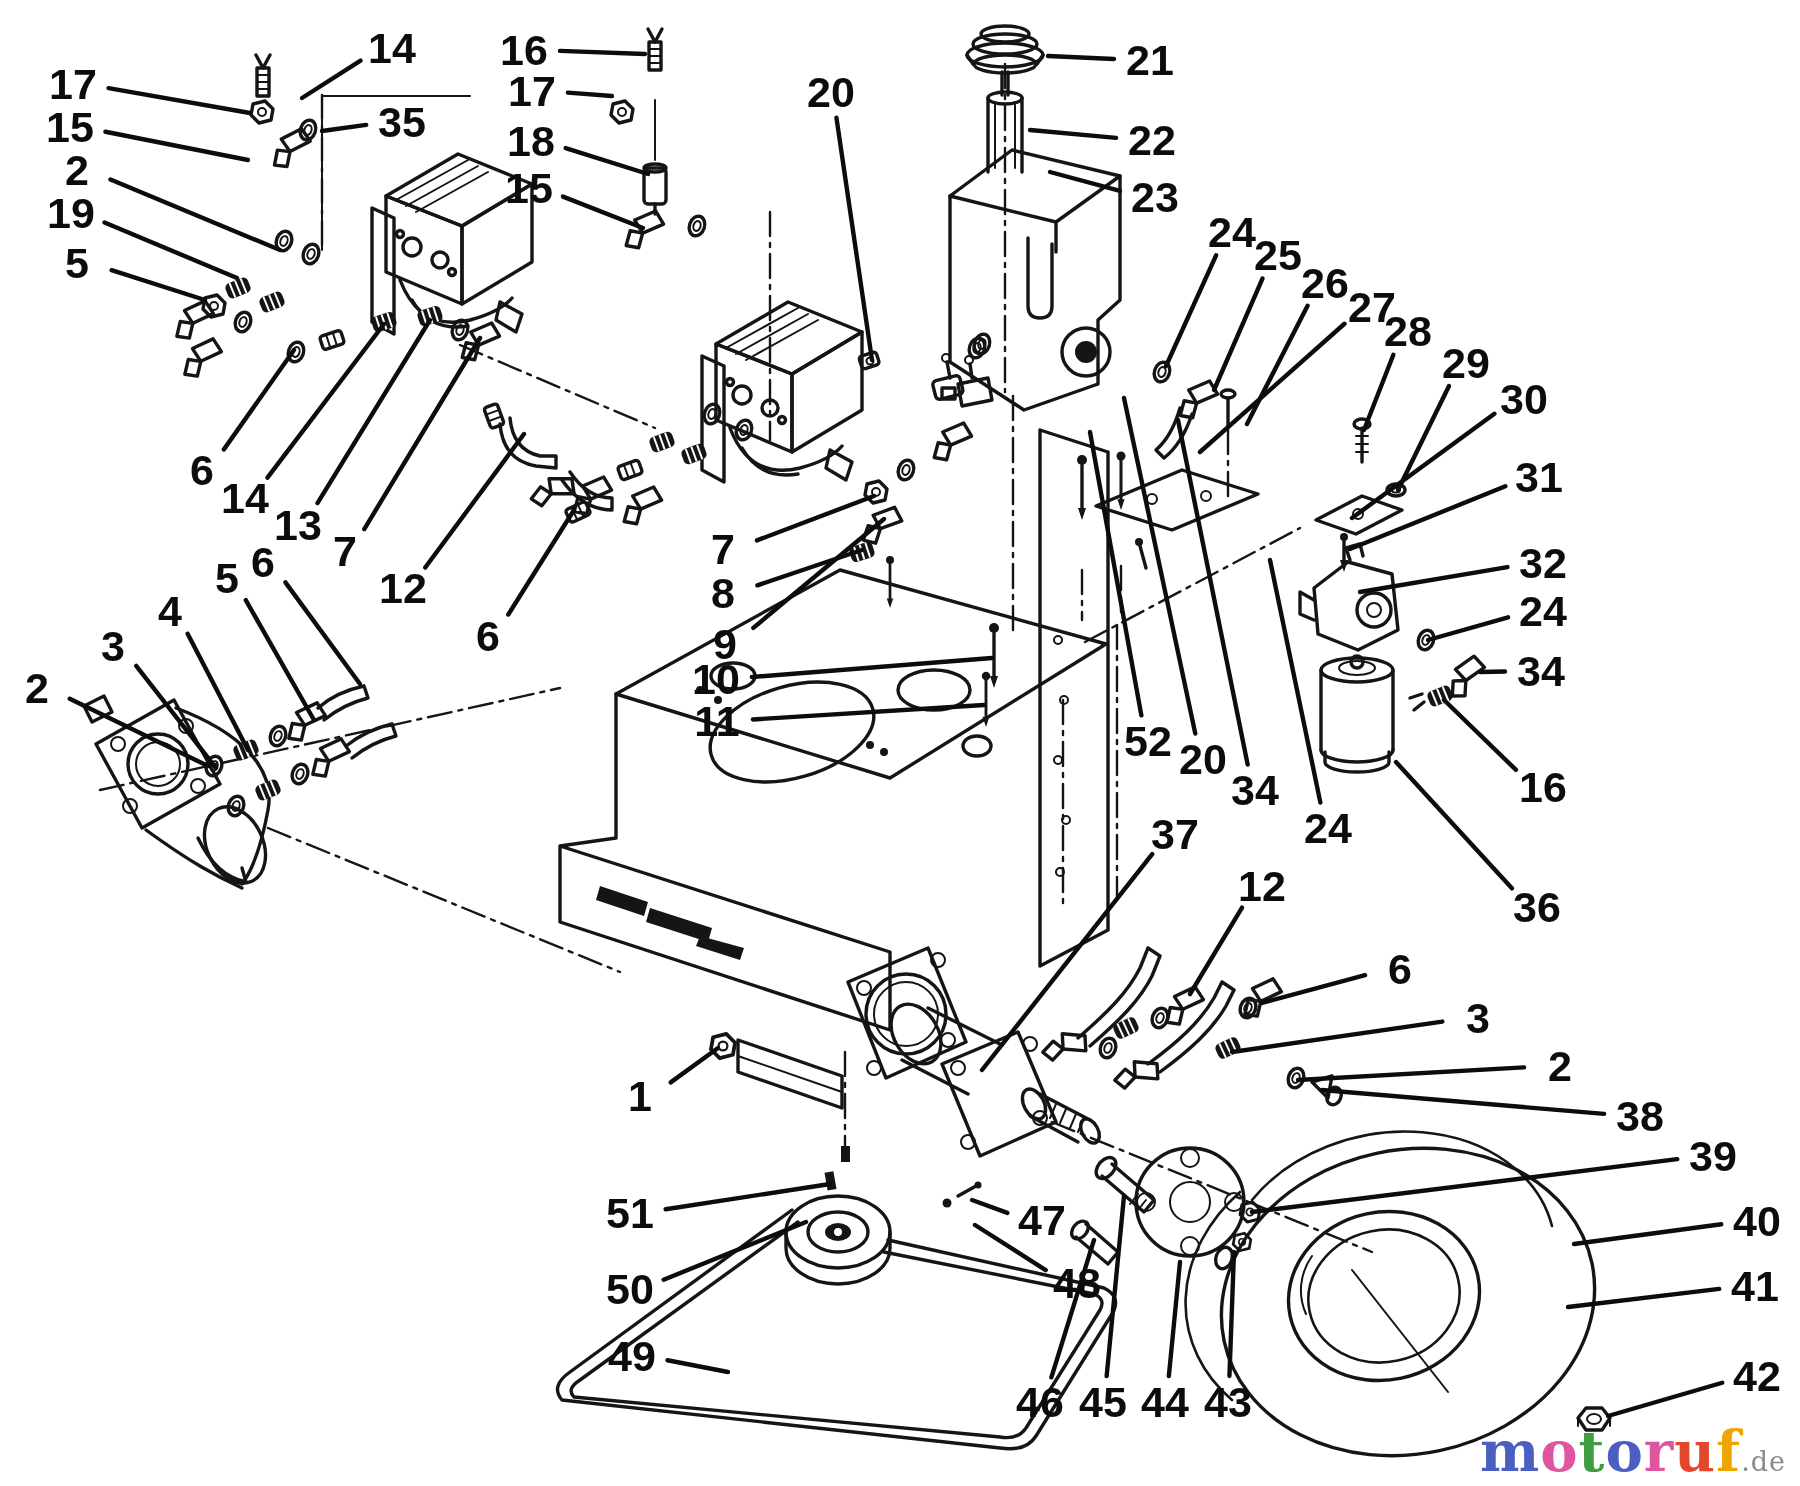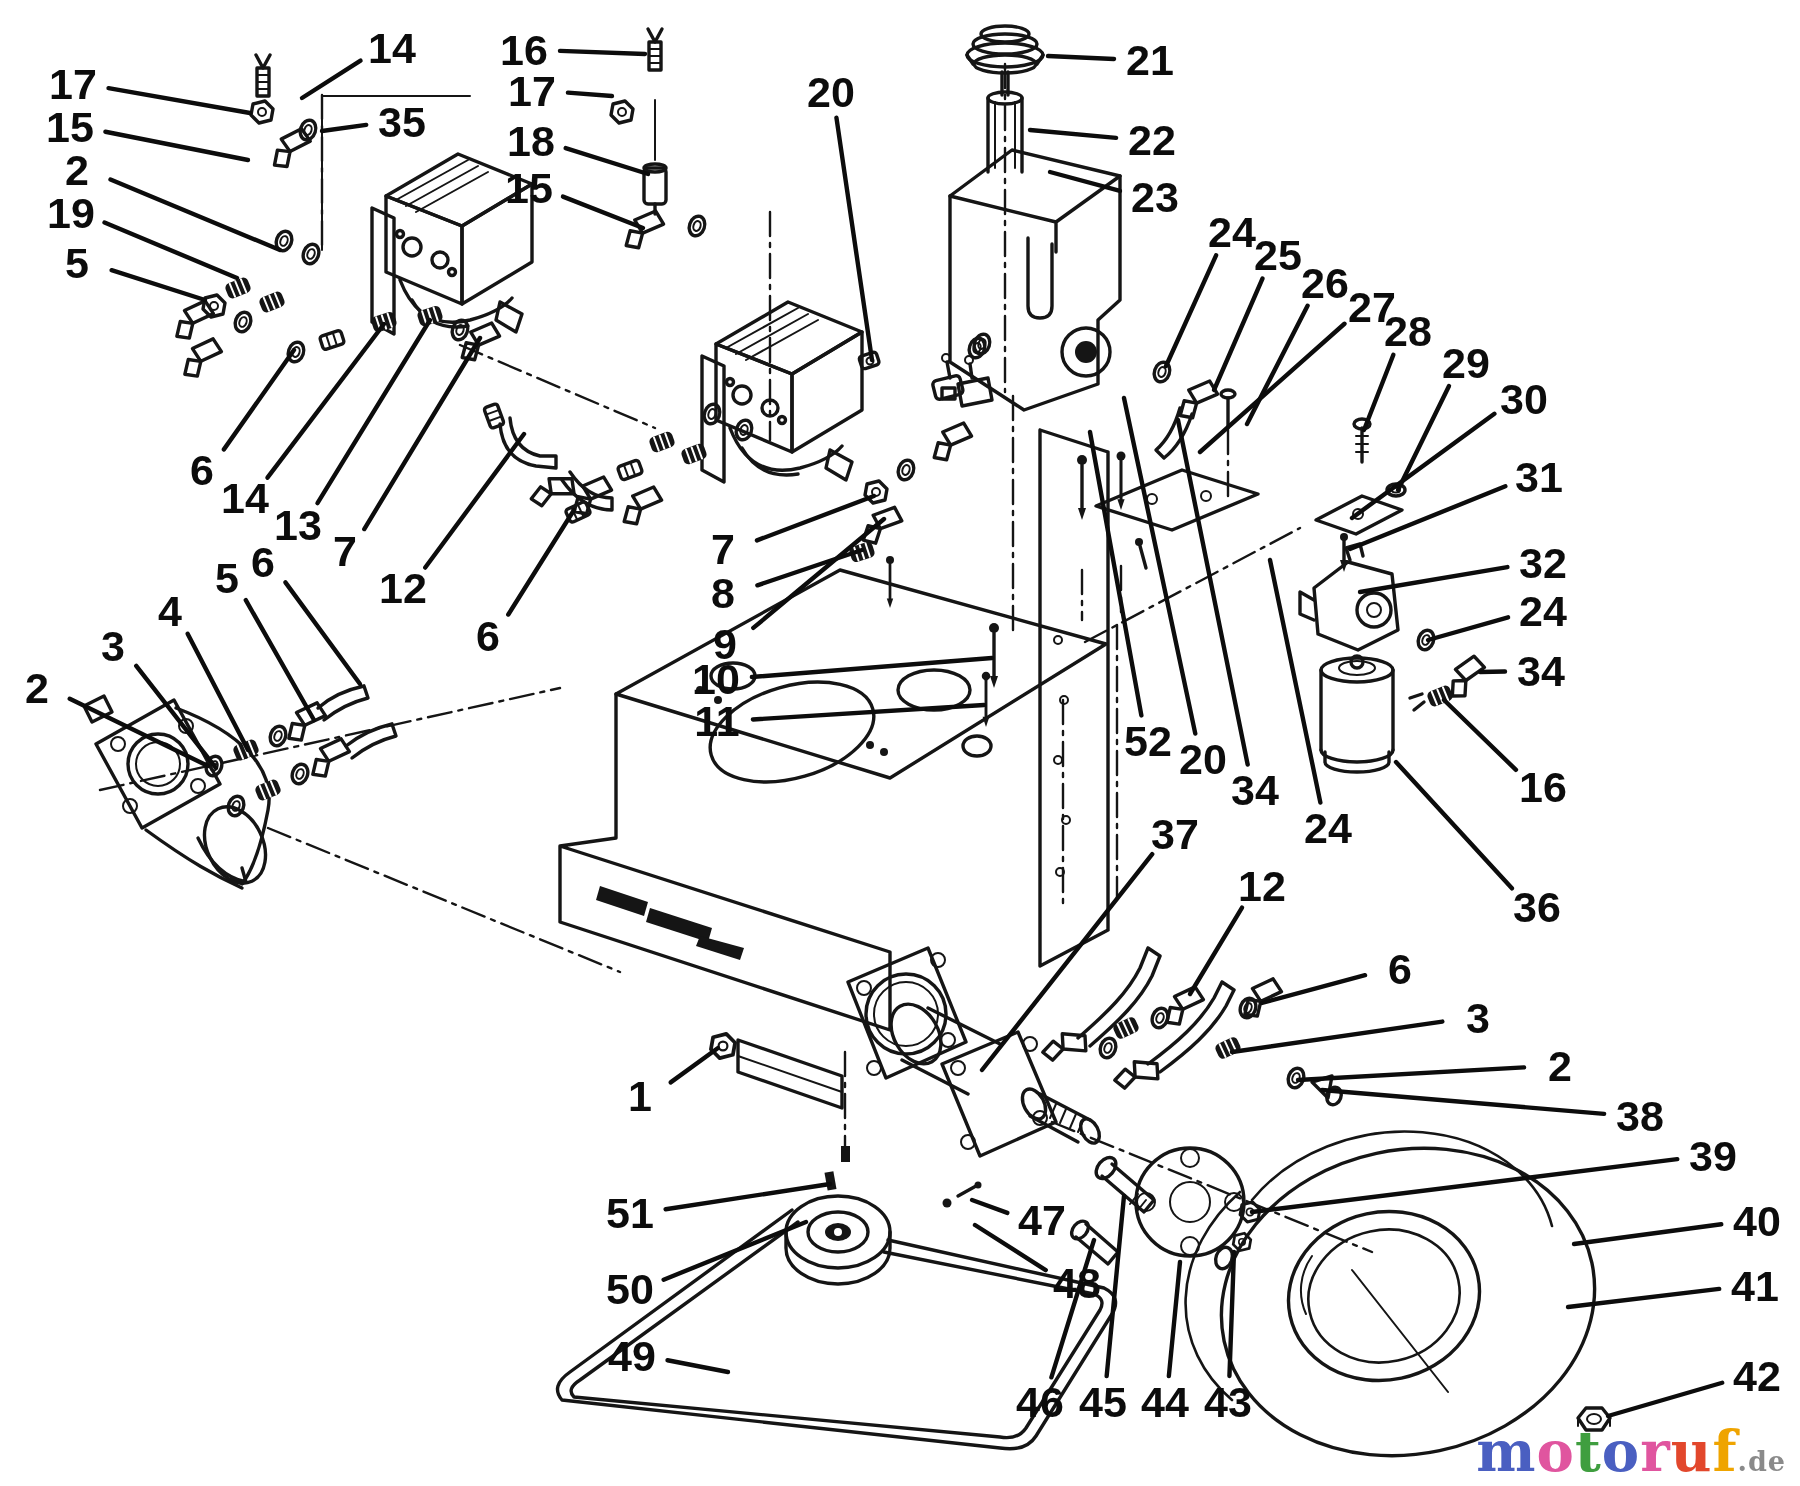--- a/index.html
+++ b/index.html
@@ -12,21 +12,21 @@
   #diagram .fill{fill:#151515;stroke:none;}
   #diagram .thin{stroke-width:2;}
   #diagram .mid{stroke-width:2.6;}
   #diagram .wtick{stroke:#ffffff;stroke-width:2;fill:none;}
   #diagram .dd{stroke-dasharray:24 7 4 7;stroke-width:2.4;}
   #diagram .callout-num{font:bold 43px "Liberation Sans",sans-serif;fill:#0c0c0c;
       text-anchor:middle;dominant-baseline:central;stroke:none;}
   #diagram .leader{stroke:#0c0c0c;stroke-width:4.4;stroke-linecap:round;}
   .watermark{position:absolute;right:14px;bottom:2px;font-family:"DejaVu Serif",serif;
       font-weight:bold;font-size:56px;letter-spacing:1px;user-select:none;}
-  .watermark .suffix{font-size:27px;font-weight:bold;text-align:center;}
+  .watermark .suffix{font-size:27px;font-weight:normal;text-align:center;}
 </style>
 </head>
 <body>
 
 <div class="stage">
 <svg id="diagram" width="1800" height="1486" xmlns="http://www.w3.org/2000/svg" viewBox="0 0 1800 1486">
 
   <defs>
     <g id="pumpbody">
       <path d="M0,54 L0,168 L22,180 L22,64 Z"></path>

